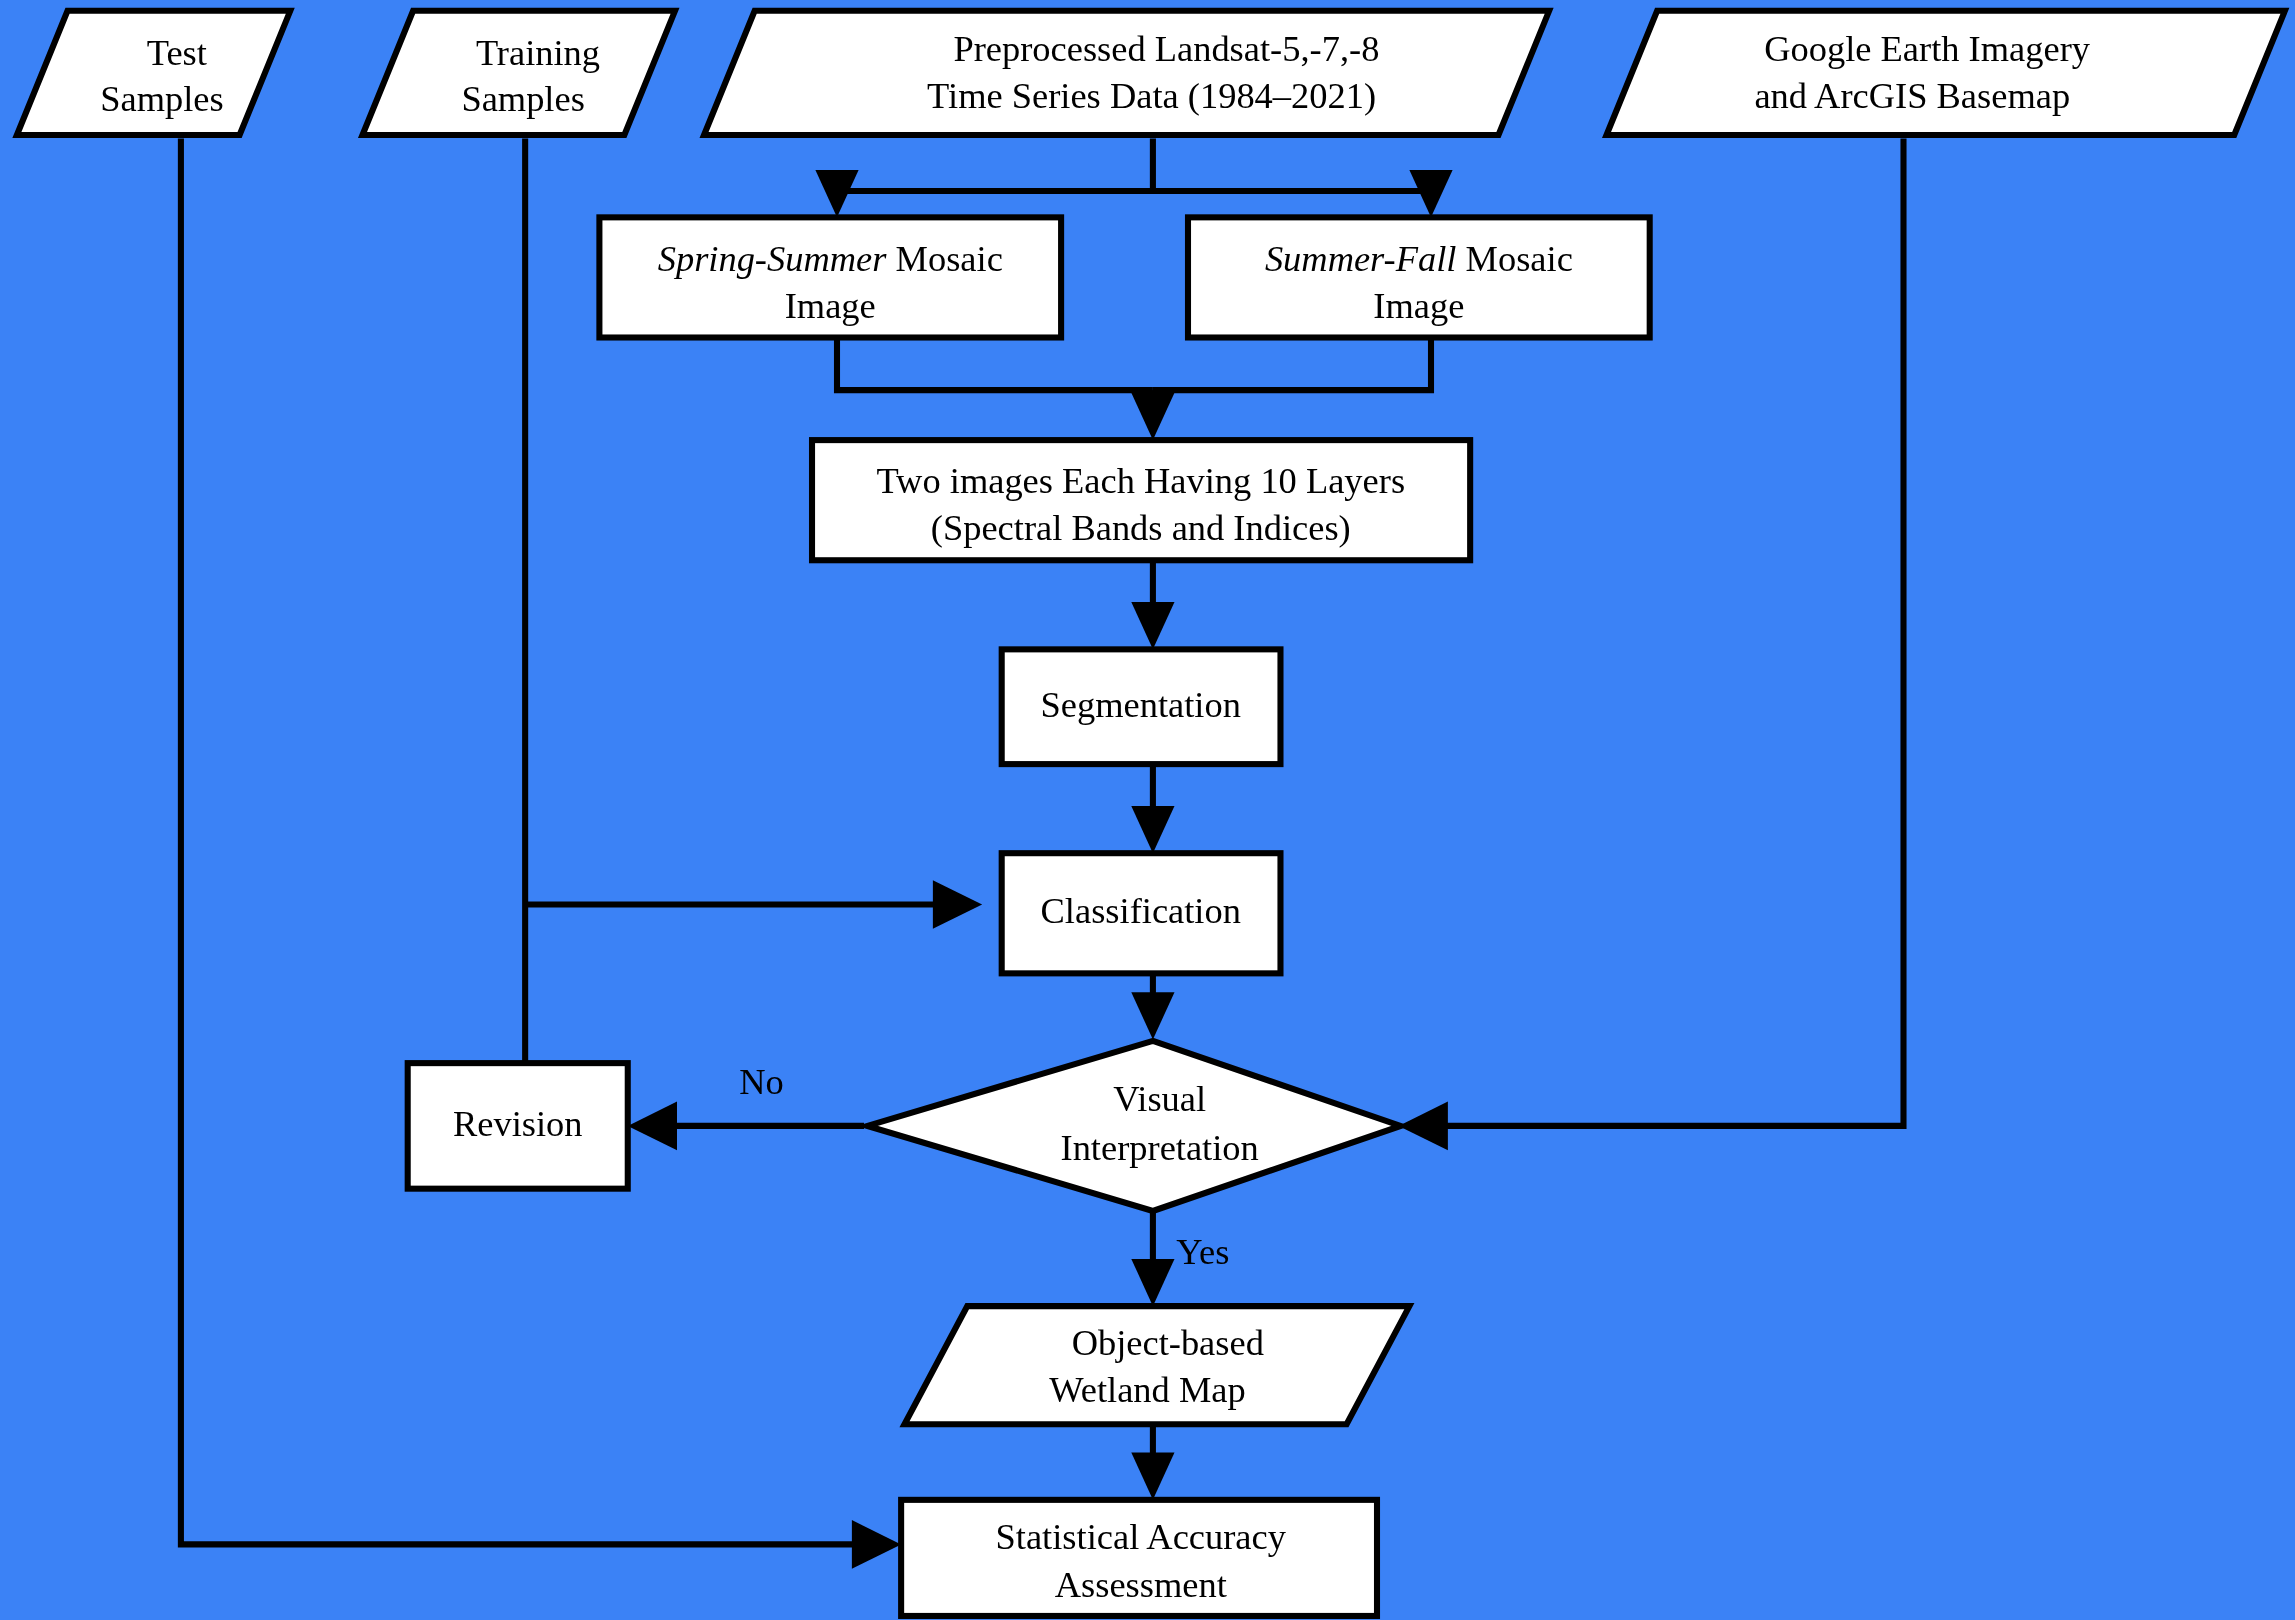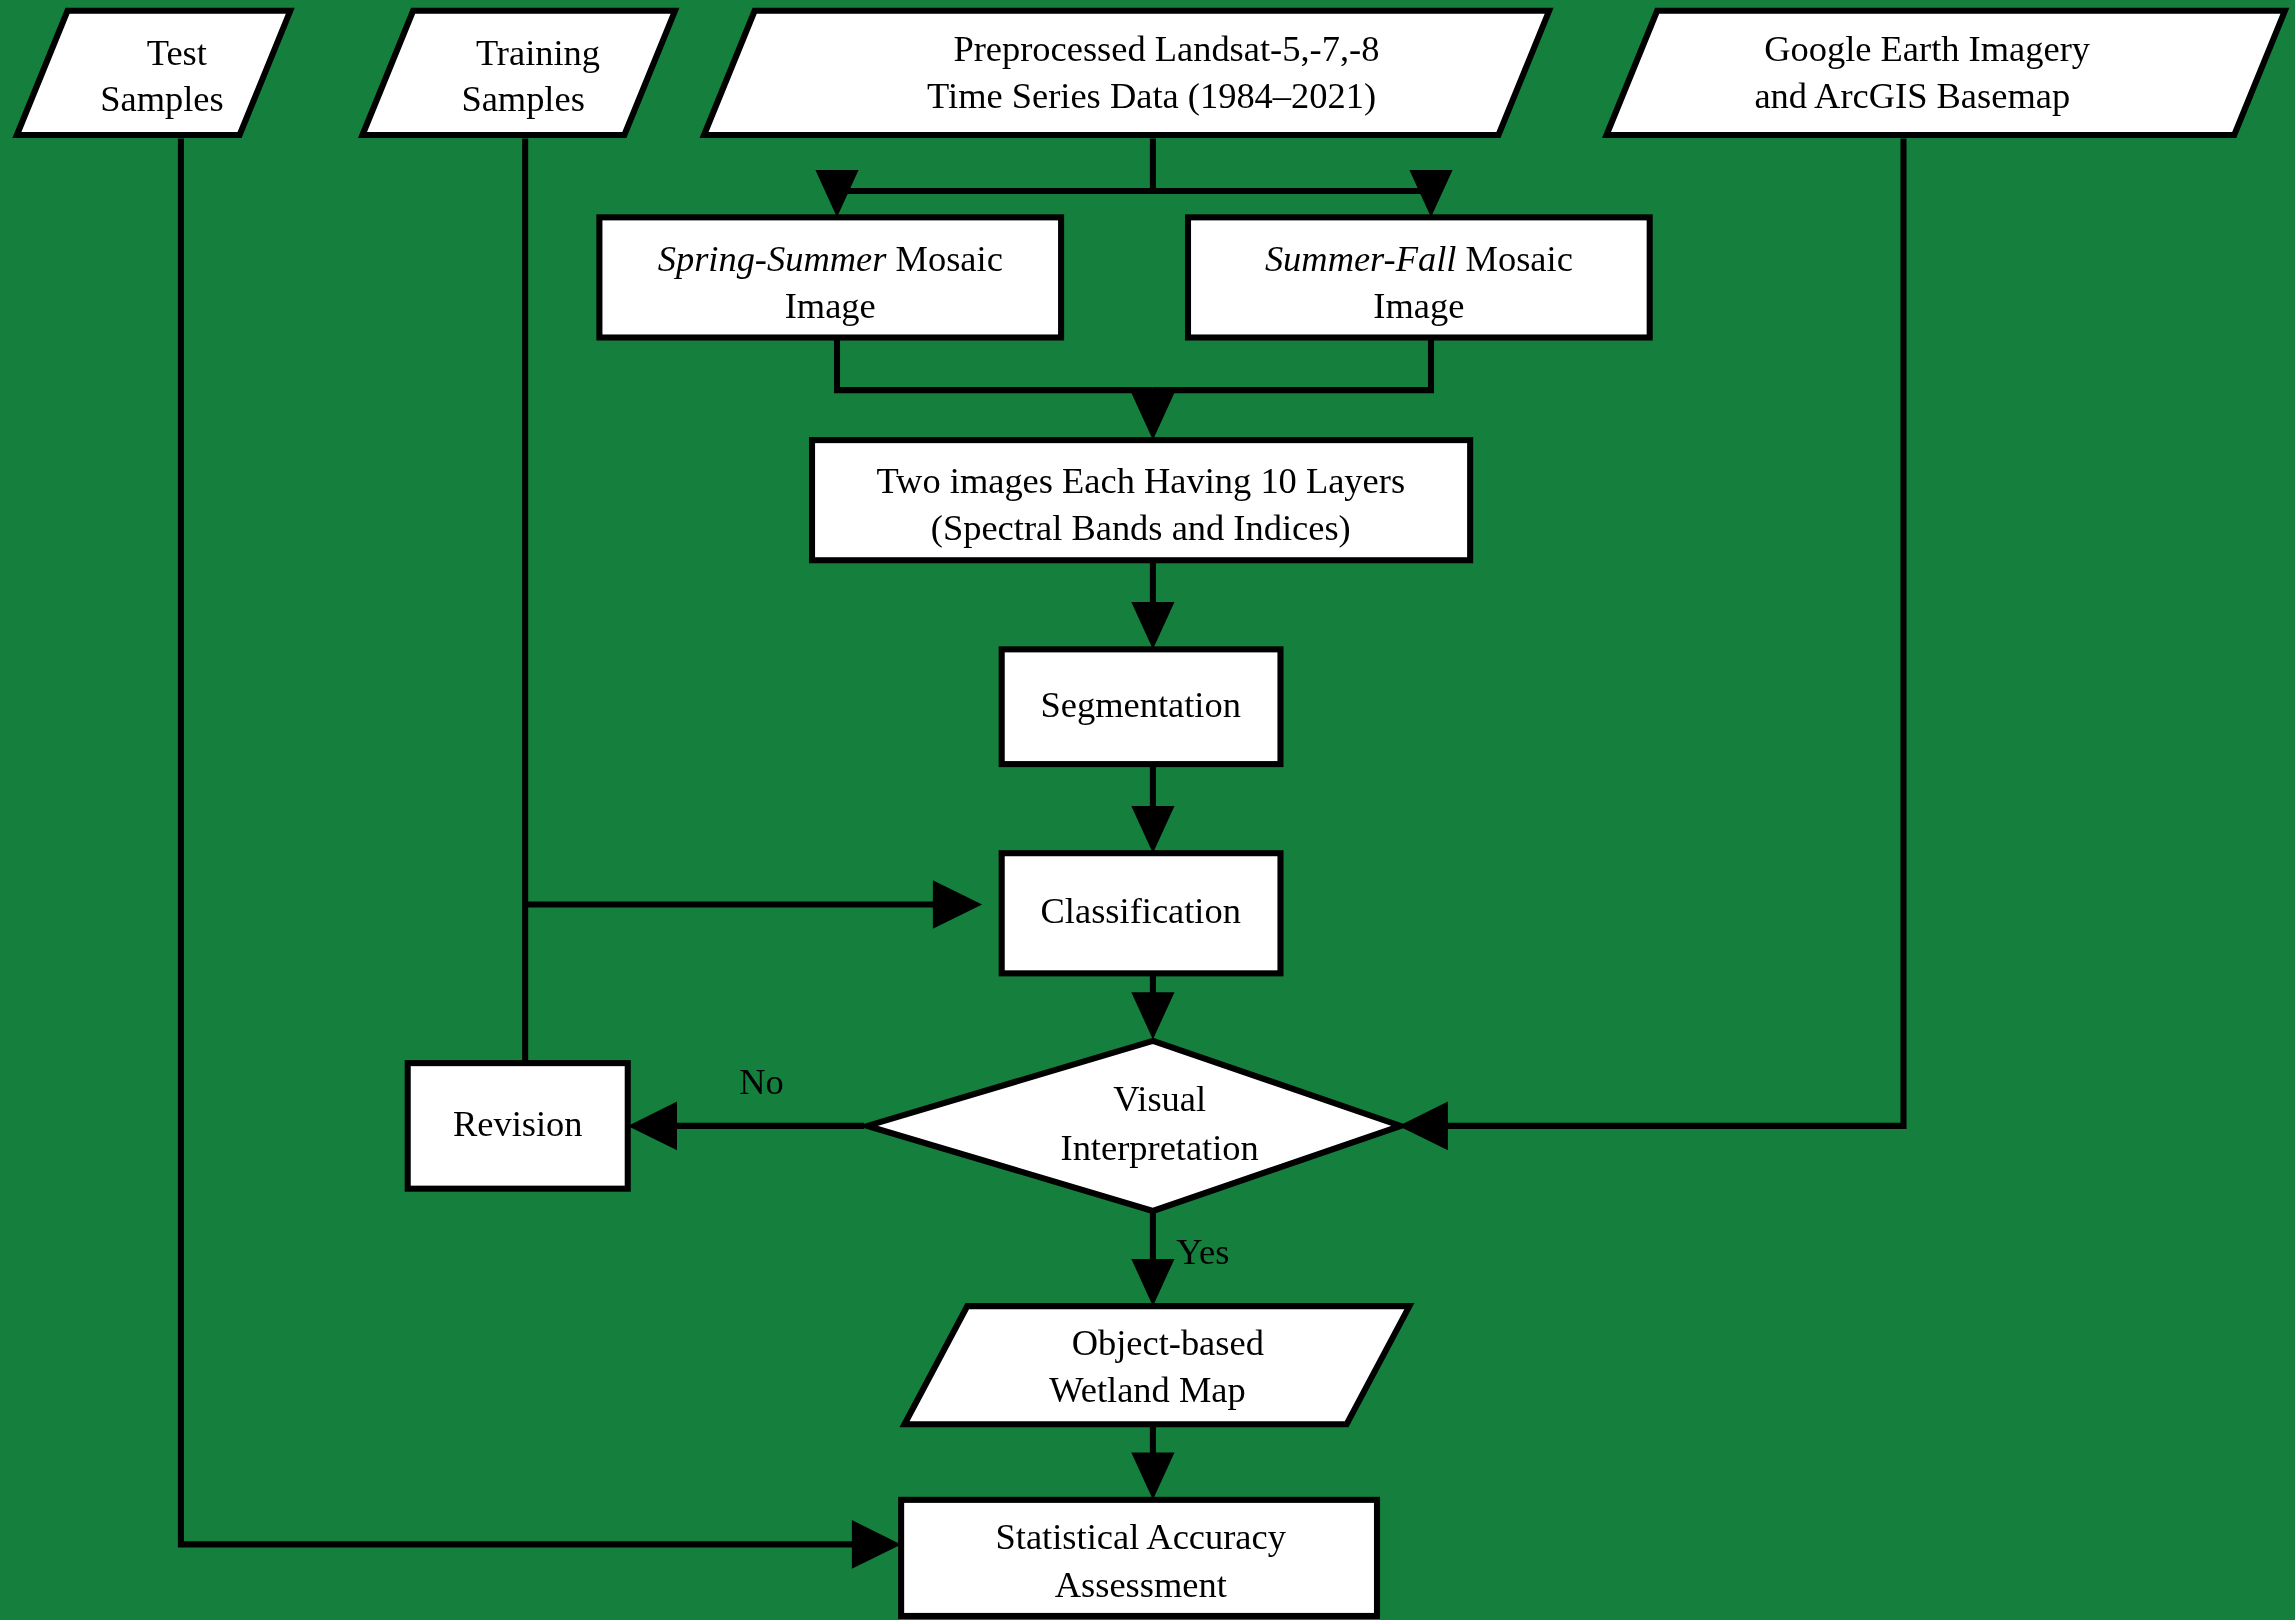--- a/index.html
+++ b/index.html
@@ -4,21 +4,21 @@
 <style>
   html, body {
     margin: 0;
     padding: 0;
     background: #ffffff;
   }
   #stage {
     position: relative;
     width: 2295px;
     height: 1620px;
-    background: #15803d;
+    background: #3b82f6;
     font-family: "Liberation Serif", "DejaVu Serif", serif;
   }
   svg#flow {
     position: absolute;
     left: 0;
     top: 0;
     width: 2295px;
     height: 1620px;
     display: block;
   }

